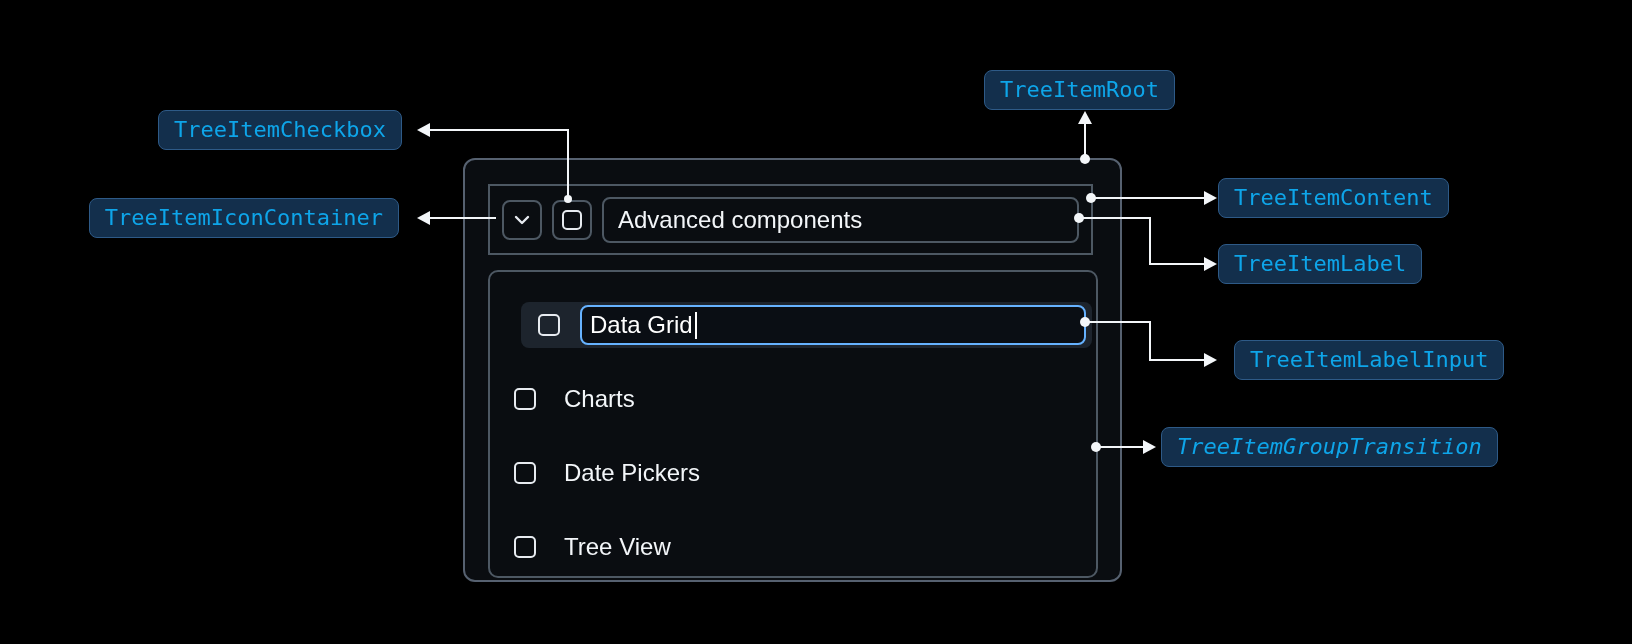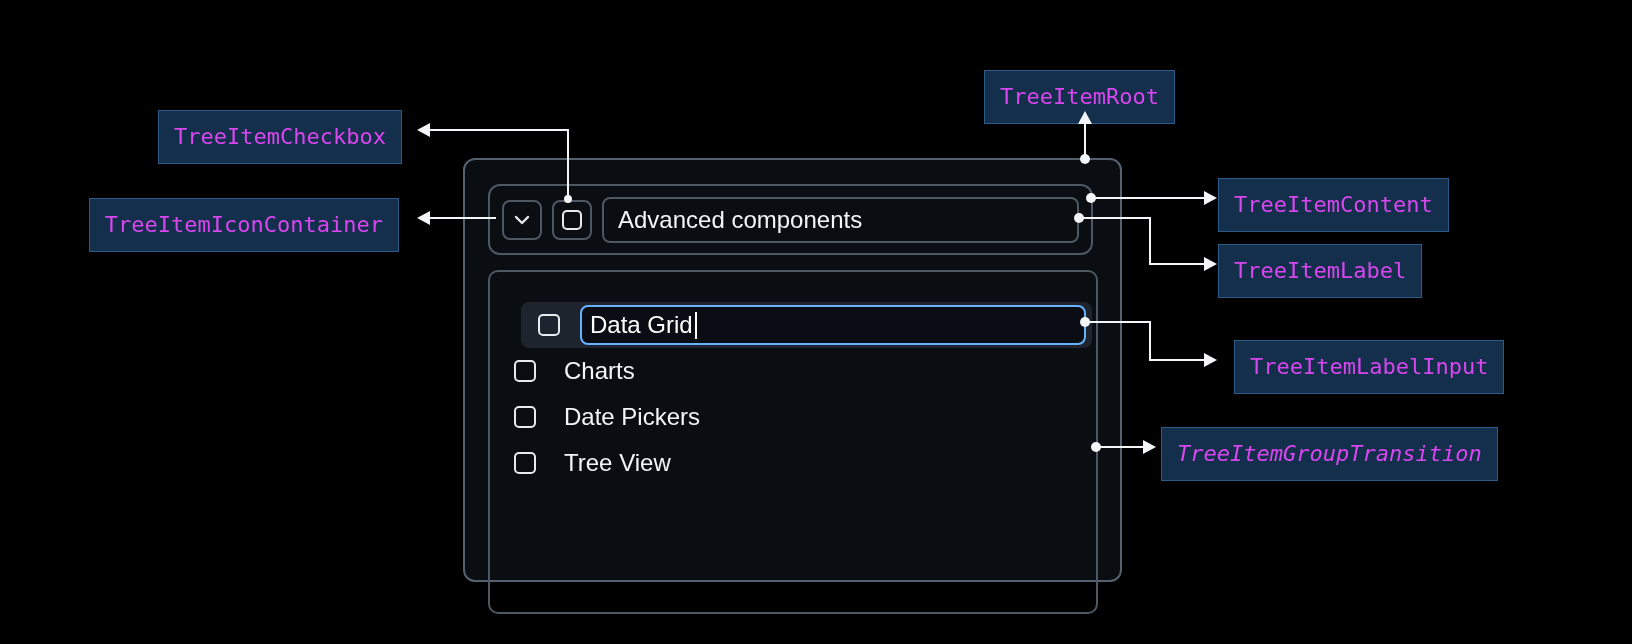--- a/index.html
+++ b/index.html
@@ -8,25 +8,25 @@
     width:1632px; height:644px; position:relative; overflow:hidden;
     font-family:"Liberation Sans", sans-serif;
   }
   .canvas { position:absolute; inset:0; background:#000; }
 
   
   .badge {
     position:absolute;
     font-family:"DejaVu Sans Mono", monospace;
     font-size:22px; line-height:26px;
-    color:#d946ef;
+    color:#0ea5e9;
     background:#132F4C;
     border:1px solid #2E5A87;
-    border-radius:0;
-    padding:13px 15px;
+    border-radius:8px;
+    padding:6px 15px;
     white-space:nowrap;
     z-index:3;
   }
   .badge-root            { left:984px;  top:70px; }
   .badge-checkbox        { right:1230px; top:110px; }
   .badge-icon-container  { right:1233px; top:198px; }
   .badge-content         { left:1218px; top:178px; }
   .badge-label           { left:1218px; top:244px; }
   .badge-label-input     { left:1218px; top:340px;margin-left:16px; }
   .badge-group-transition{ left:1161px; top:427px;font-style:italic; }
@@ -34,39 +34,39 @@
   
   .root-box {
     position:absolute; left:463px; top:158px; width:659px; height:424px;
     background:#0a0d11;
     border:2px solid #566170;
     border-radius:12px;
     z-index:1;
   }
   .content-row {
     position:absolute; left:23px; top:24px; width:605px; height:71px;
-    border:2px solid #4d5863; border-radius:12px;
+    border:2px solid #4d5863; border-radius:0;
     display:flex; align-items:center; padding:0 12px; gap:10px;
   }
   .icon-box {
     width:40px; height:40px; flex:none;
     border:2px solid #4d5863; border-radius:8px;
     display:flex; align-items:center; justify-content:center;
   }
   .label-box {
     flex:1; height:46px;
     border:2px solid #4d5863; border-radius:8px;
     display:flex; align-items:center; padding:0 14px;
     color:#F3F6F9; font-size:24px;
   }
   .group-box {
-    position:absolute; left:23px; top:110px; width:610px; height:344px;
+    position:absolute; left:23px; top:110px; width:610px; height:308px;
     border:2px solid #4d5863; border-radius:10px;
     padding-top:30px;
-    display:flex; flex-direction:column; gap:0;
+    display:flex; flex-direction:column; gap:28px;
   }
   .tree-row {
     height:46px; display:flex; align-items:center;
     padding-left:24px; gap:28px;
     color:#F3F6F9; font-size:24px;
   }
   .tree-row.editing {
     margin:0 4px 0 31px; padding:0 6px 0 17px; gap:0;
     background:#1d242d; border-radius:8px;
   }

